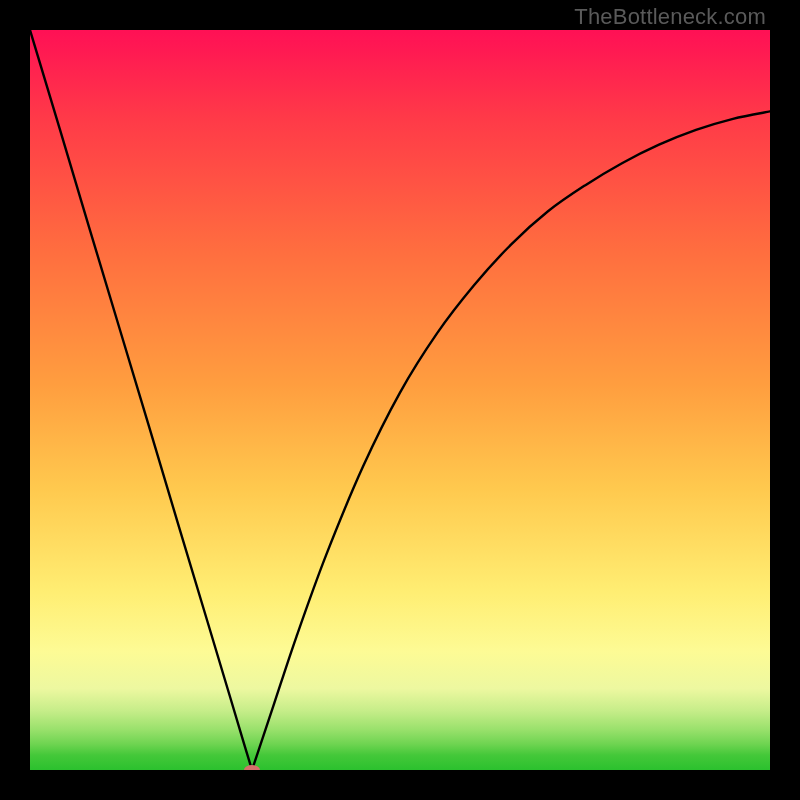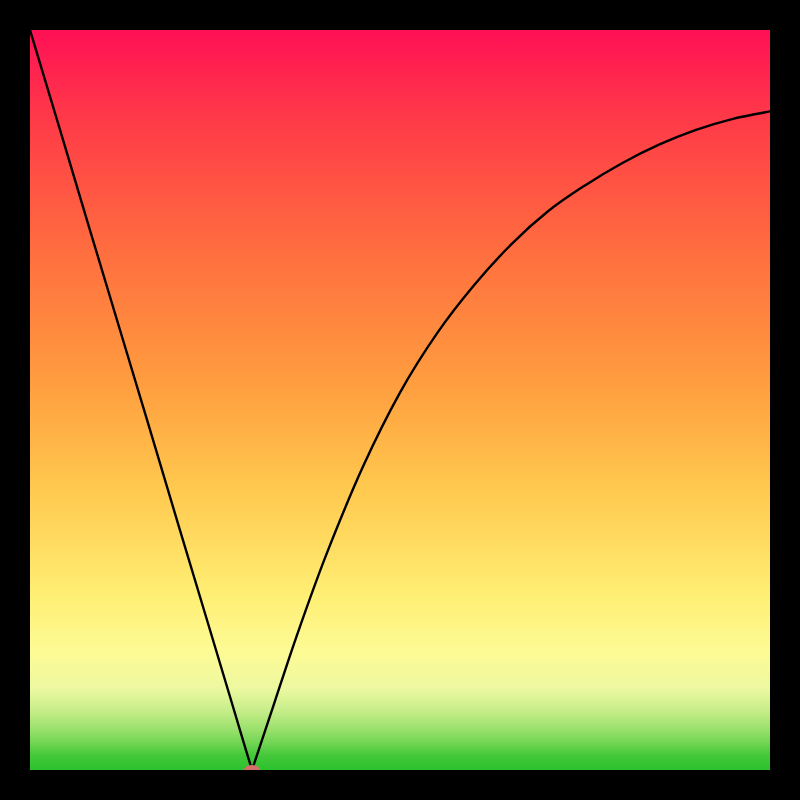--- a/index.html
+++ b/index.html
@@ -36,20 +36,21 @@
   }
   svg {
     display: block;
   }
 </style>
 </head>
 <body>
 
 <div class="frame">
 
+  <div class="watermark">TheBottleneck.com</div>
 
   <div class="plot-area">
     <svg id="chart-svg" width="740" height="740" viewBox="0 0 740 740" preserveAspectRatio="none">
       <defs>
         <linearGradient id="bg-grad" x1="0" y1="0" x2="0" y2="1">
           <stop offset="0%" stop-color="#ff1055"></stop>
           <stop offset="12%" stop-color="#ff3a48"></stop>
           <stop offset="30%" stop-color="#ff6e3f"></stop>
           <stop offset="48%" stop-color="#ff9e3f"></stop>
           <stop offset="62%" stop-color="#ffc94e"></stop>

